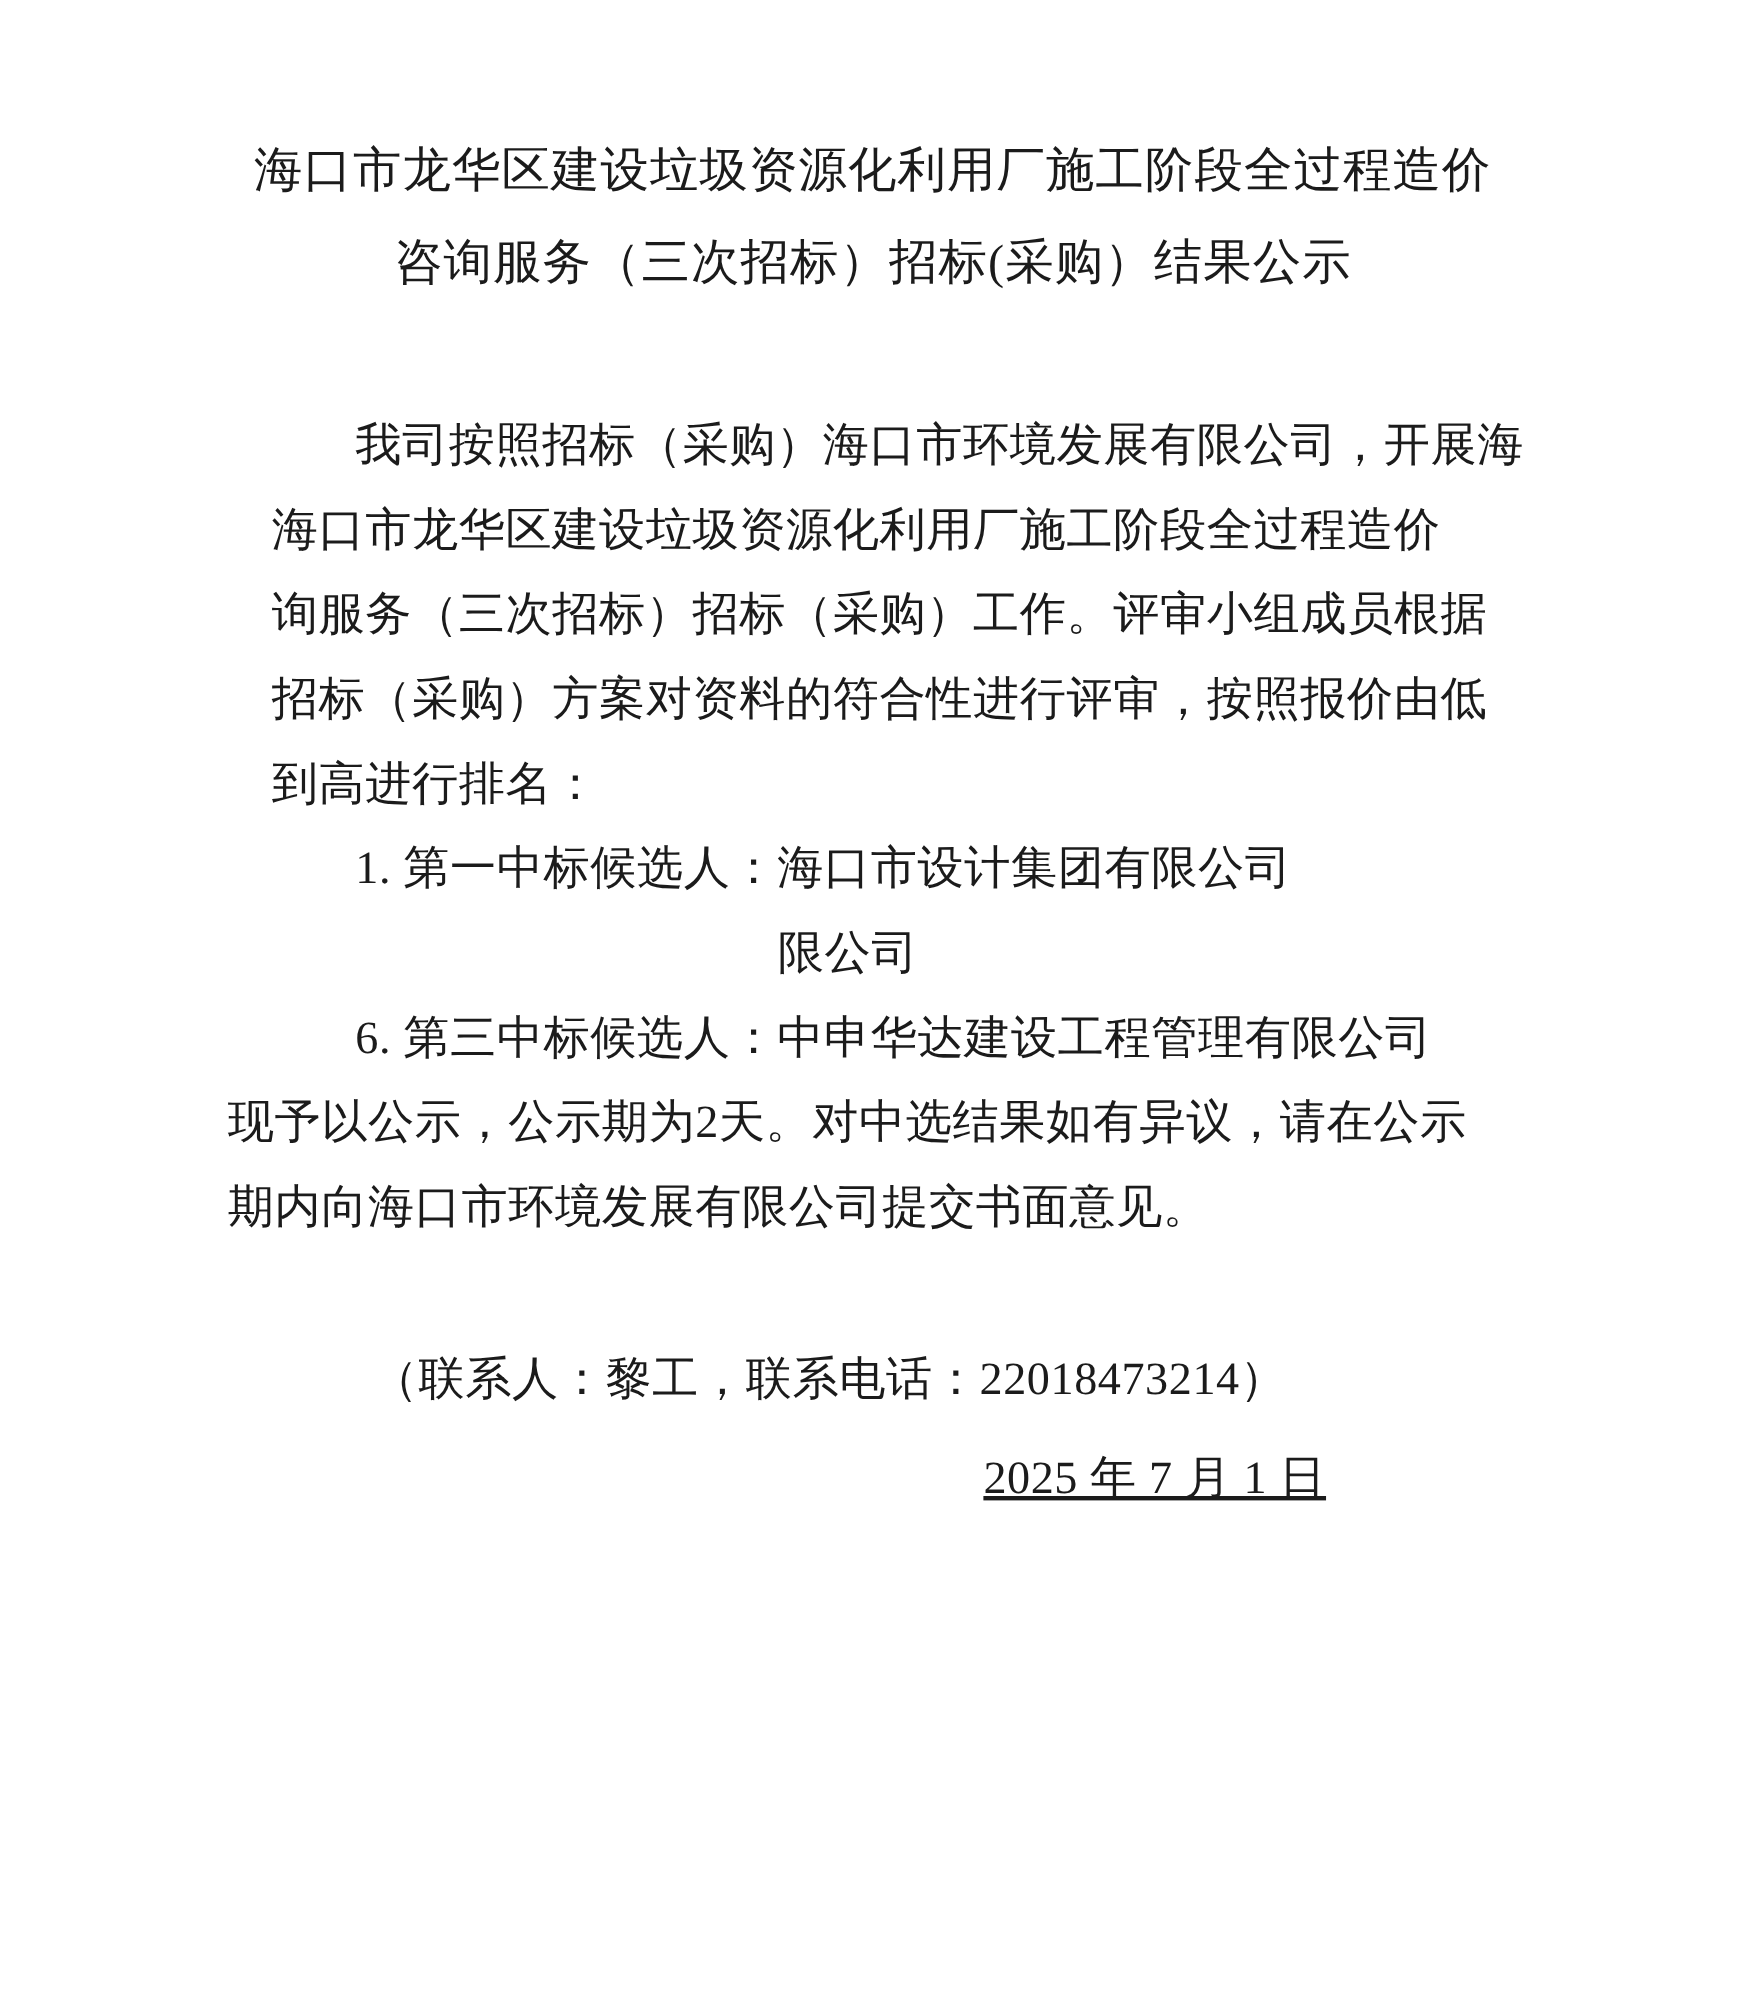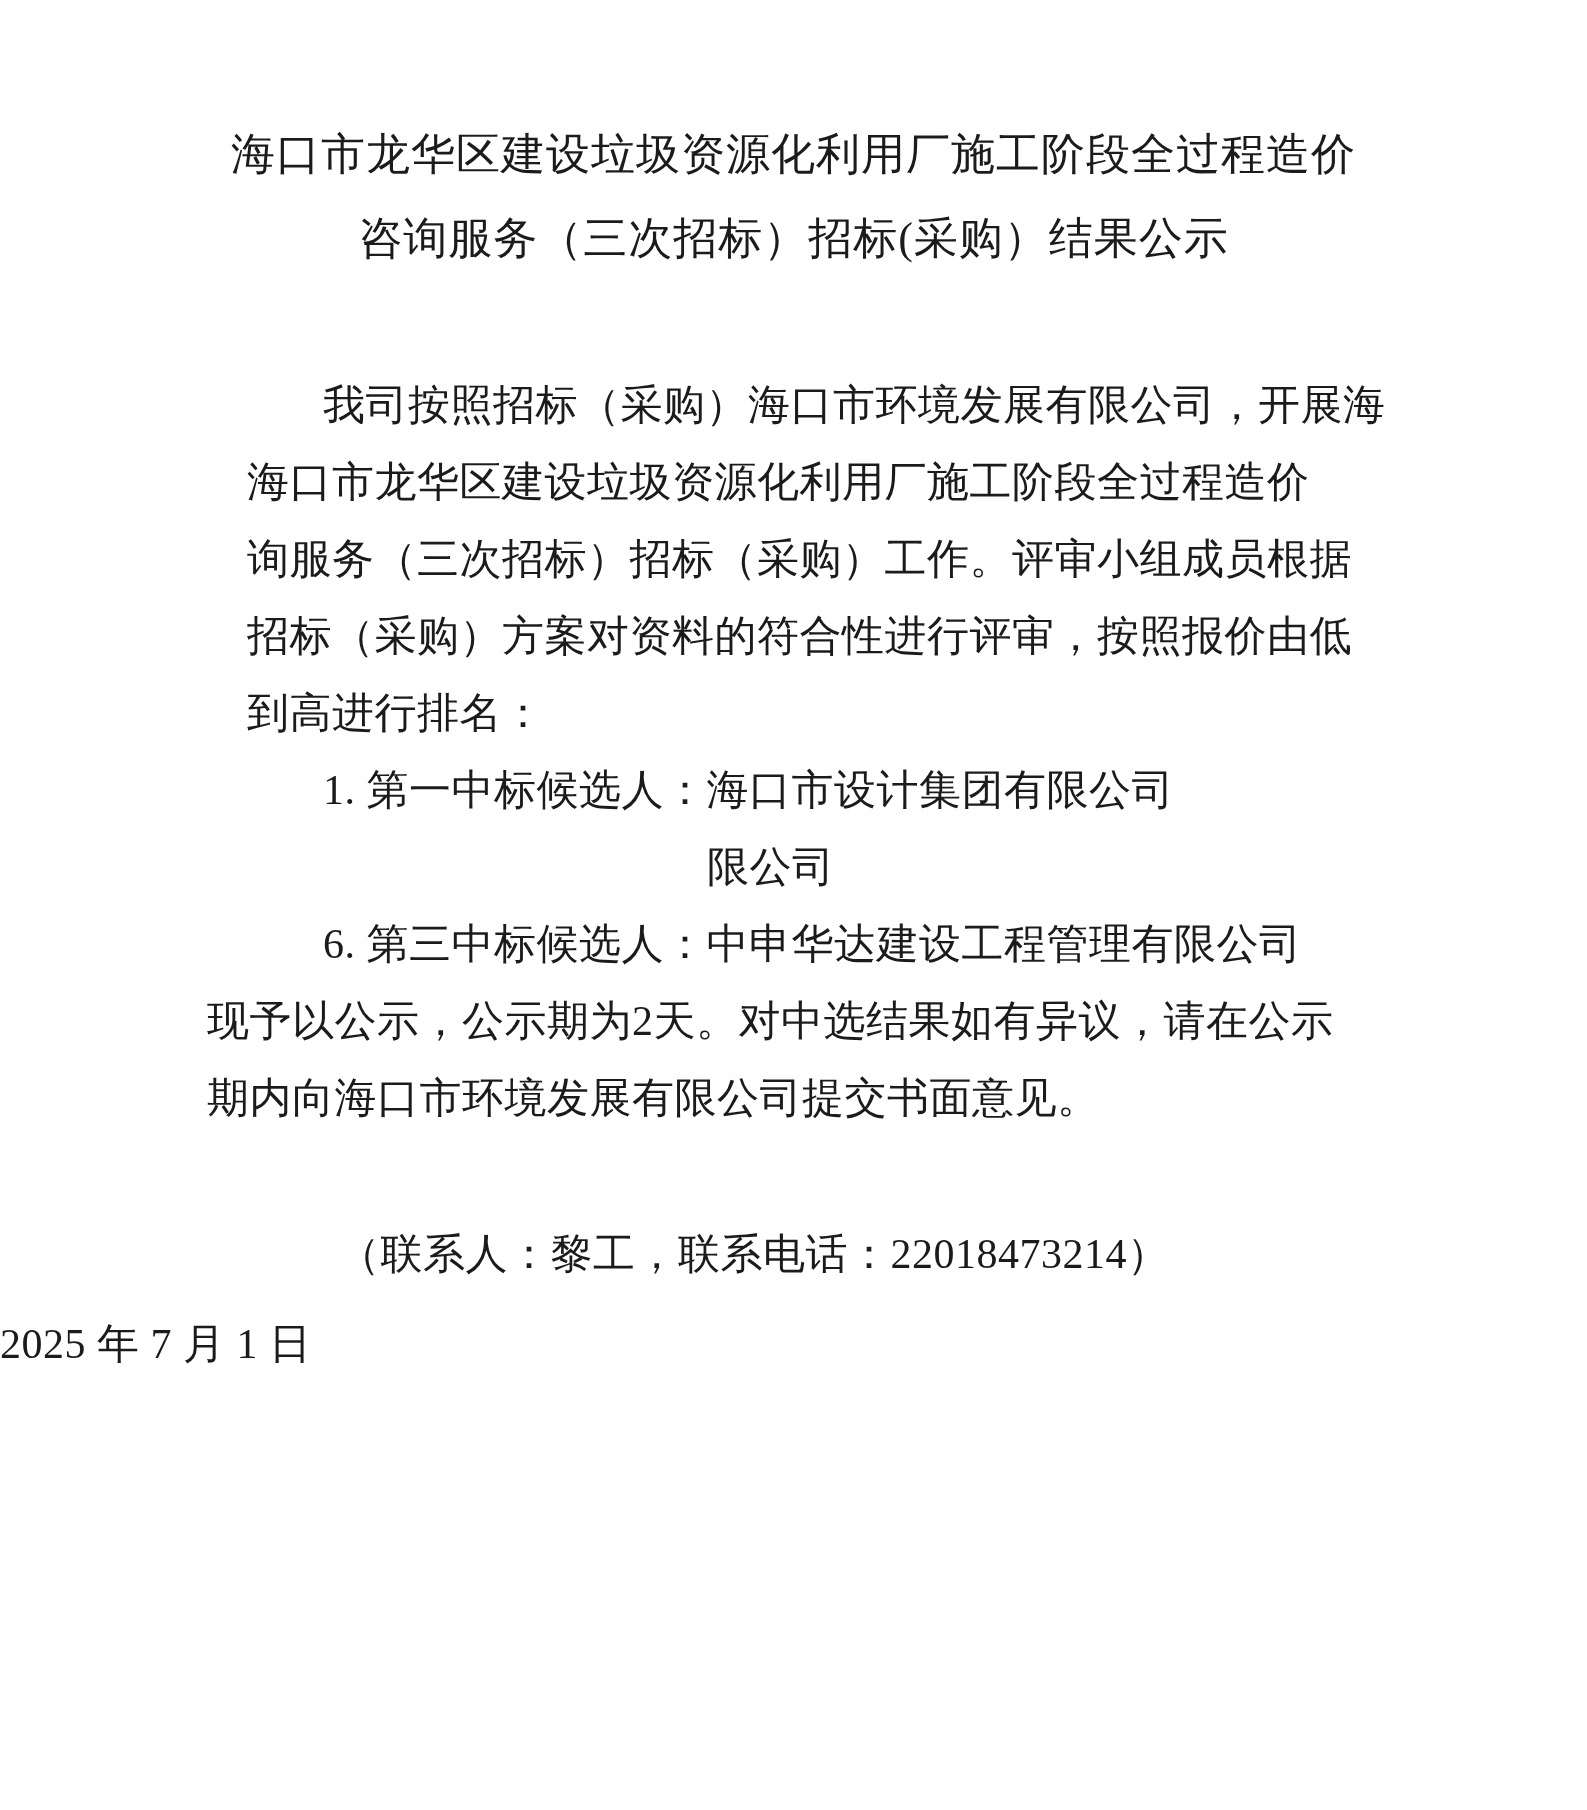--- a/index.html
+++ b/index.html
@@ -54,24 +54,26 @@
   .signature-line {
     margin-top: 88px;
     padding-left: 804px;
     font-size: 42px;
     line-height: 77px;
     letter-spacing: 0.5px;
     white-space: nowrap;
   }
   .date-line {
     margin-top: 13px;
+    padding-left: 894px;
     font-size: 42px;
     line-height: 77px;
     letter-spacing: 0.5px;
     white-space: nowrap;
+    text-decoration: underline;
   }
 </style>
 </head>
 <body>
 
 <div class="page">
 
   <div class="title-block">
     <div class="title-line">海口市龙华区建设垃圾资源化利用厂施工阶段全过程造价</div>
     <div class="title-line">咨询服务（三次招标）招标(采购）结果公示</div>

